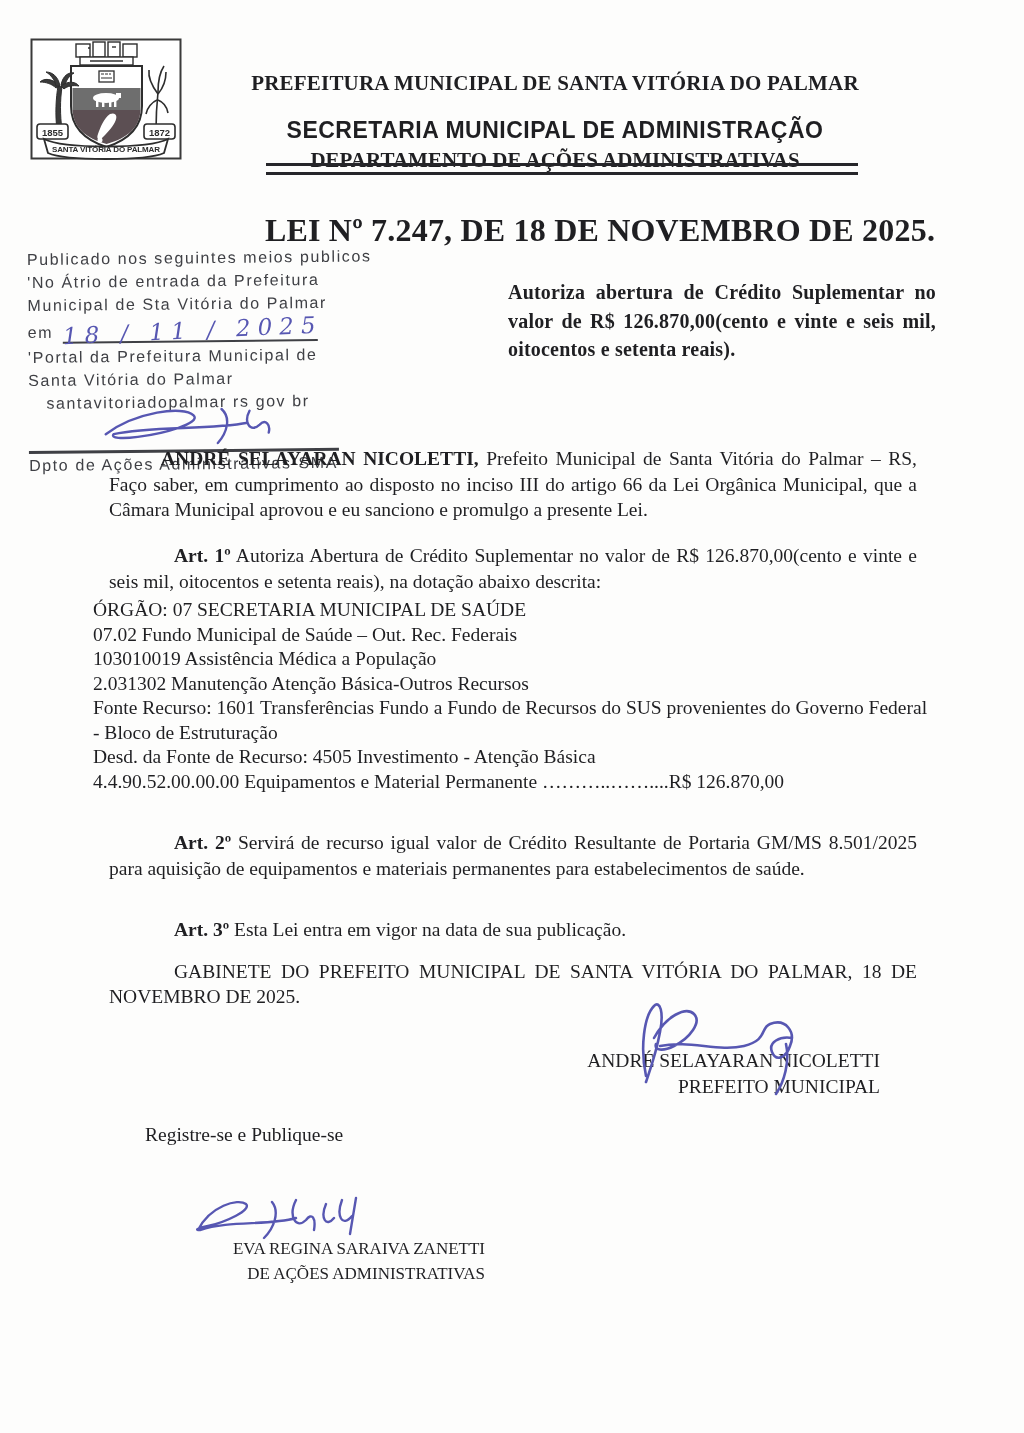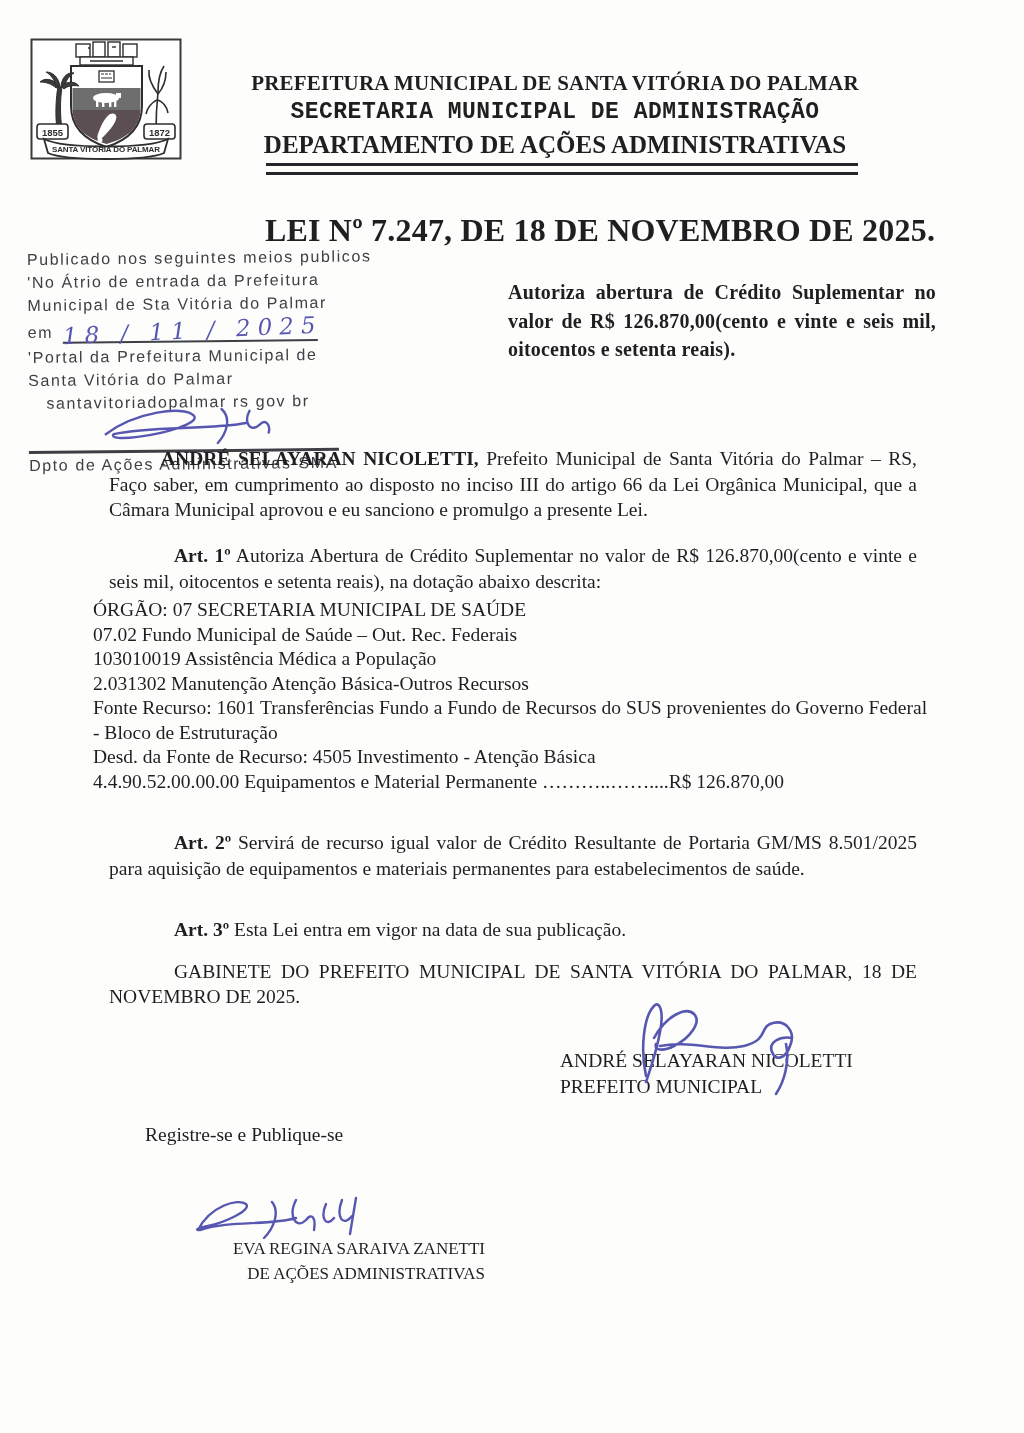--- a/index.html
+++ b/index.html
@@ -4,22 +4,22 @@
 <style>
   html,body{margin:0;padding:0;background:#ffffff;}
   .page{
     position:relative;width:1024px;height:1433px;background:#fdfdfc;
     font-family:"Liberation Serif", serif;color:#1f1f22;overflow:hidden;
   }
   
   .crest-box{position:absolute;left:30px;top:38px;width:152px;height:122px;}
   .header-text{position:absolute;left:235px;top:70px;width:640px;text-align:center;line-height:1.25;}
   .h-line1{font-size:21px;font-weight:bold;letter-spacing:.2px;}
-  .h-line2{font-family:Liberation Mono, monospace;font-size:23px;font-weight:bold;letter-spacing:.5px;margin-top:2px;}
-  .h-line3{font-size:25px;font-weight:bold;margin-top:2px;}
+  .h-line2{font-family:Liberation Sans, sans-serif;font-size:23px;font-weight:bold;letter-spacing:.5px;margin-top:20px;}
+  .h-line3{font-size:21px;font-weight:bold;margin-top:2px;}
   .header-rule{position:absolute;left:266px;top:163px;width:592px;height:6px;
     border-top:3px solid #26262a;border-bottom:3px solid #26262a;}
   
   .law-title{position:absolute;left:250px;top:212px;width:700px;text-align:center;
     font-size:32px;font-weight:bold;letter-spacing:.2px;}
   
   .stamp{position:absolute;left:28px;top:246px;width:390px;
     font-family:"Liberation Sans",sans-serif;font-size:16px;color:#3f4045;
     letter-spacing:1.6px;line-height:23px;transform:rotate(-.6deg);font-weight:500;}
   .s-line{white-space:nowrap;}
@@ -36,21 +36,21 @@
     text-align:justify;line-height:28.5px;letter-spacing:.2px;}
   
   .body-block{position:absolute;left:93px;width:840px;font-size:19.5px;line-height:25.5px;}
   .justify{text-align:justify;}
   .ind52{text-indent:52px;}
   .ind65{text-indent:65px;}
   .body-block p{margin:16px;}
   .budget{line-height:24.5px;}
   .b{font-weight:bold;}
   
-  .sig-mayor{position:absolute;left:560px;top:998px;width:320px;text-align:left;font-size:19.5px;line-height:26px;}
+  .sig-mayor{position:absolute;left:560px;top:998px;width:320px;text-align:right;font-size:19.5px;line-height:26px;}
   .sig-mayor-svg{position:absolute;left:50px;top:2px;pointer-events:none;}
   .sig-mayor-name{margin-top:50px;}
   .register-note{position:absolute;left:145px;top:1124px;font-size:19.5px;}
   .sig-director{position:absolute;left:95px;top:1192px;width:390px;text-align:right;font-size:17px;line-height:25px;}
   .sig-director-svg{position:absolute;left:85px;top:0px;pointer-events:none;}
   .sig-director-name{margin-top:44px;}
   .pen{stroke:#5757b2;fill:none;stroke-linecap:round;}
 </style>
 </head>
 <body>

